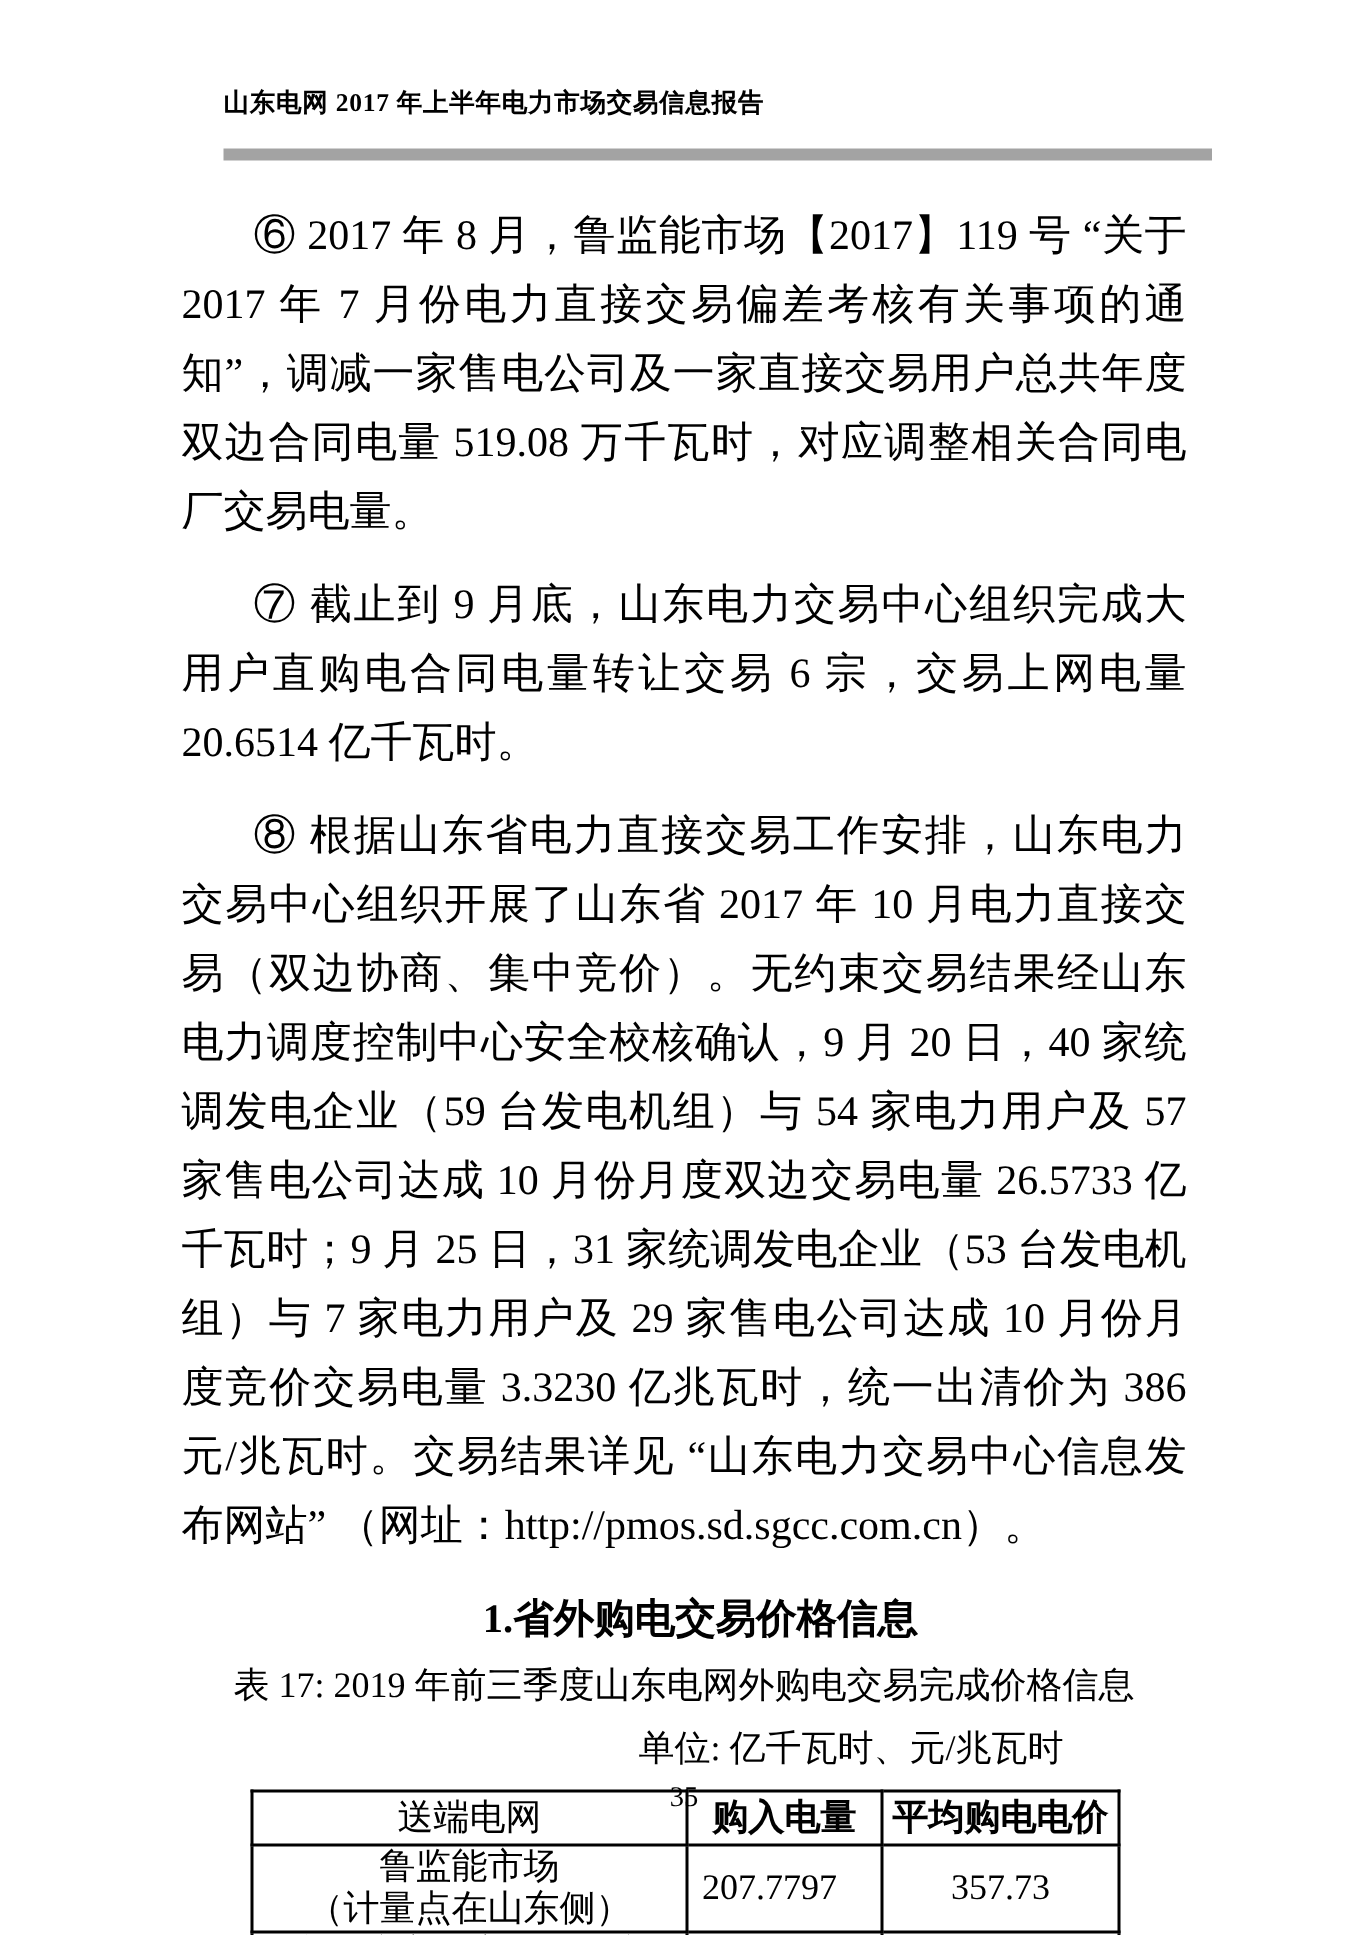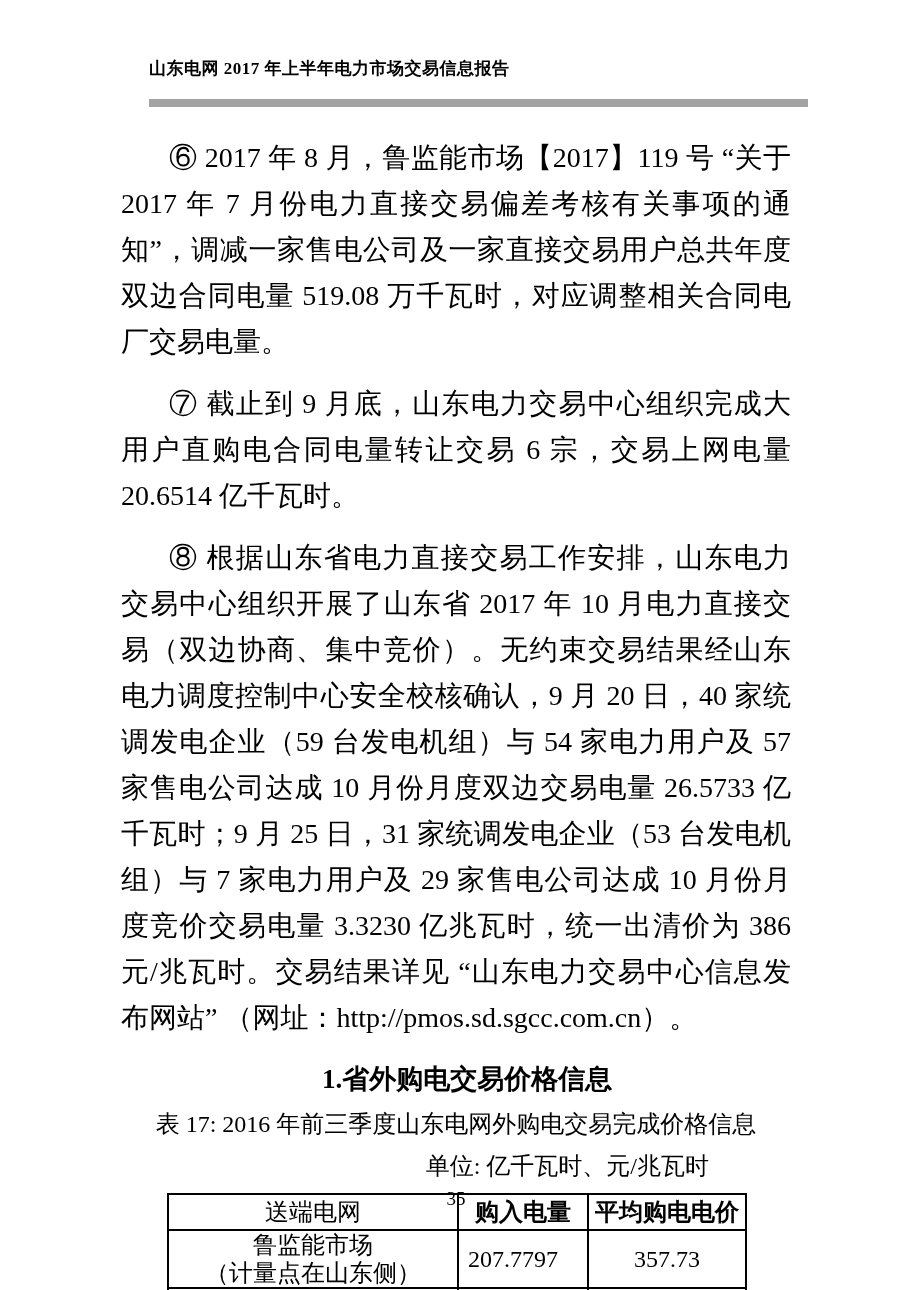--- a/index.html
+++ b/index.html
@@ -111,21 +111,21 @@
 
     <div>
         <p class="body-para">⑥ 2017 年 8 月，鲁监能市场【2017】119 号 “关于 2017 年 7 月份电力直接交易偏差考核有关事项的通知”，调减一家售电公司及一家直接交易用户总共年度双边合同电量 519.08 万千瓦时，对应调整相关合同电厂交易电量。</p>
         <p class="body-para">⑦ 截止到 9 月底，山东电力交易中心组织完成大用户直购电合同电量转让交易 6 宗，交易上网电量 20.6514 亿千瓦时。</p>
         <p class="body-para">⑧ 根据山东省电力直接交易工作安排，山东电力交易中心组织开展了山东省 2017 年 10 月电力直接交易（双边协商、集中竞价）。无约束交易结果经山东电力调度控制中心安全校核确认，9 月 20 日，40 家统调发电企业（59 台发电机组）与 54 家电力用户及 57 家售电公司达成 10 月份月度双边交易电量 26.5733 亿千瓦时；9 月 25 日，31 家统调发电企业（53 台发电机组）与 7 家电力用户及 29 家售电公司达成 10 月份月度竞价交易电量 3.3230 亿兆瓦时，统一出清价为 386 元/兆瓦时。交易结果详见 “山东电力交易中心信息发布网站” （网址：http://pmos.sd.sgcc.com.cn）。</p>
       </div>
 
 
     <div class="sub-heading">1.省外购电交易价格信息</div>
 
-    <div class="table-caption">表 17: 2016 年前三季度山东电网外购电交易完成价格信息</div>
+    <div class="table-caption">表 17: 2019 年前三季度山东电网外购电交易完成价格信息</div>
 
     <div class="unit-note">单位: 亿千瓦时、元/兆瓦时</div>
 
     <table class="price-table">
       <colgroup>
         <col class="c1">
           <col class="c2">
           <col class="c3">
       </colgroup>
       <thead>

